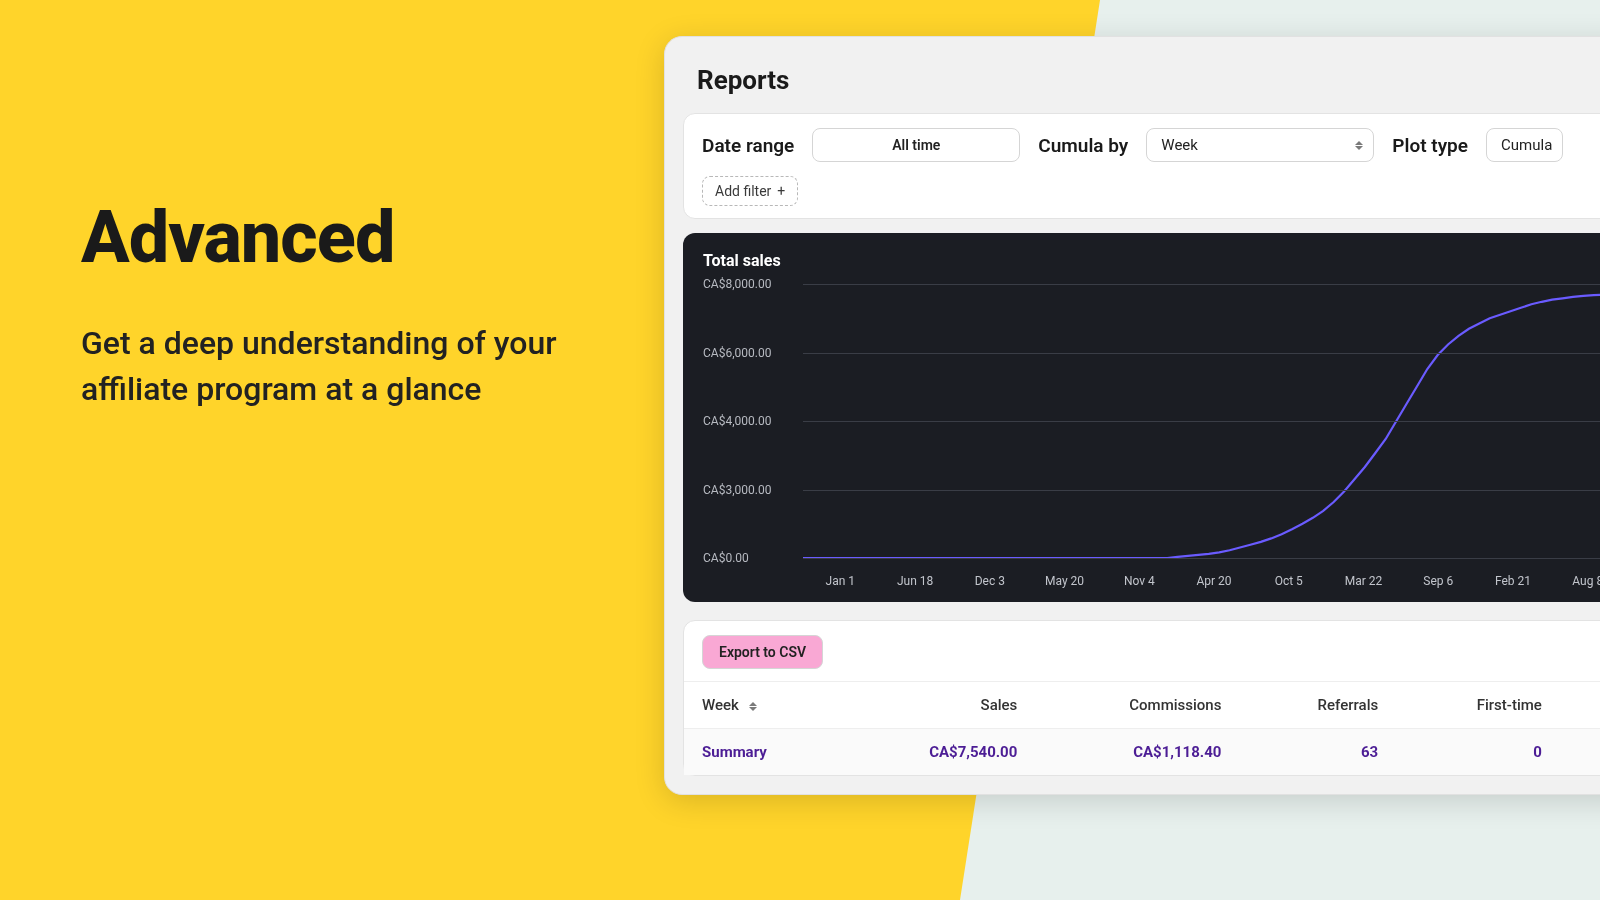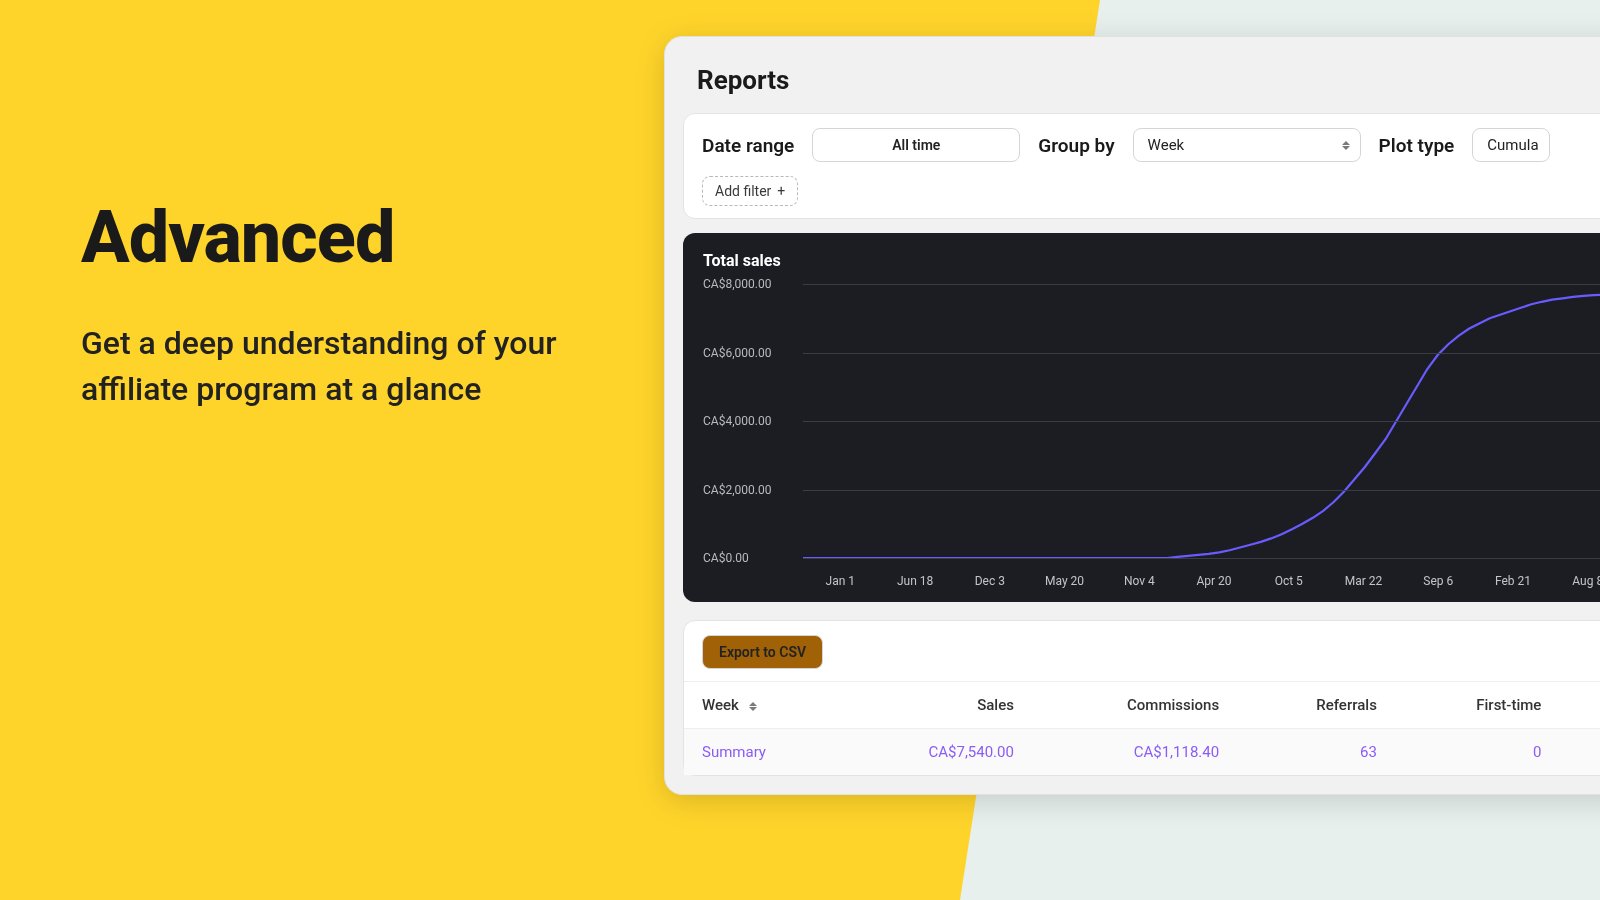--- a/index.html
+++ b/index.html
@@ -38,27 +38,27 @@
 .chart-title { font-size:16px; font-weight:700; color:#fff; margin-bottom:8px; }
 .chart-wrap { position:relative; height:310px; }
 .ylab { position:absolute; left:0; font-size:12px; color:#b7bac1; transform:translateY(-50%); }
 .grid { position:absolute; left:100px; right:0; border-top:1px solid #3a3d46; }
 .plot { position:absolute; left:100px; right:0; top:0; bottom:30px; }
 .xlabels { position:absolute; left:100px; right:0; bottom:0; display:flex; justify-content:space-between; font-size:12px; color:#c2c5cc; }
 .xlabels span { flex:1; text-align:center; }
 
 
 .table-panel { padding:14px 0 0 0; }
-.export-btn { margin:0 0 12px 18px; display:inline-flex; align-items:center; height:34px; padding:0 16px; border:1px solid #d5d5d5; border-radius:8px; background:#a16207; font-size:14px; font-weight:600; color:#222; cursor:pointer; }
+.export-btn { margin:0 0 12px 18px; display:inline-flex; align-items:center; height:34px; padding:0 16px; border:1px solid #d5d5d5; border-radius:8px; background:#f9a8d4; font-size:14px; font-weight:600; color:#222; cursor:pointer; }
 table { width:100%; border-collapse:collapse; }
 th,td { text-align:right; padding:14px 22px; font-size:15px; }
 th { font-weight:500; color:#333; border-top:1px solid #eee; }
 th:first-child,td:first-child { text-align:left; padding-left:18px; }
 th.sortable .sortic { display:inline-flex; flex-direction:column; gap:1px; margin-left:6px; color:#7a7a7a; vertical-align:middle; }
-tr.summary td { font-weight:400; color:#8b5cf6; background:#fafafa; border-top:1px solid #eee; }
+tr.summary td { font-weight:700; color:#4c1d95; background:#fafafa; border-top:1px solid #eee; }
 </style>
 </head>
 <body>
 
 <div class="left-panel">
   <div class="marketing">
     <h1>
       <span>Advanced</span><br>
     </h1>
     <p>Get a deep understanding of your affiliate program at a glance</p>
@@ -68,21 +68,21 @@
 <div class="app">
   <div class="app-header">
     <h2>Reports</h2>
   </div>
 
   <div class="panel filters no-bottom">
     <div class="filter-row">
       <span class="lbl">Date range</span>
       <span class="pill center-pill">All time</span>
 
-      <span class="lbl">Group by</span>
+      <span class="lbl">Cumula by</span>
       <span class="select">
         <span>Week</span>
         <span class="sortic">
             <span class="tri-up"></span>
             <span class="tri-dn"></span>
           </span>
       </span>
 
       <span class="lbl">Plot type</span>
       <span class="select" style="min-width:70px">
@@ -116,21 +116,21 @@
           <span>Sep 6</span>
           <span>Feb 21</span>
           <span>Aug 8</span>
         </div>
     <div class="ylab" style="top: 6px;">CA$8,000.00</div>
         <div class="grid" style="top: 6px;"></div>
         <div class="ylab" style="top: 74.5px;">CA$6,000.00</div>
         <div class="grid" style="top: 74.5px;"></div>
         <div class="ylab" style="top: 143px;">CA$4,000.00</div>
         <div class="grid" style="top: 143px;"></div>
-        <div class="ylab" style="top: 211.5px;">CA$2,000.00</div>
+        <div class="ylab" style="top: 211.5px;">CA$3,000.00</div>
         <div class="grid" style="top: 211.5px;"></div>
         <div class="ylab" style="top: 280px;">CA$0.00</div>
         <div class="grid" style="top: 280px;"></div>
       </div>
   </div>
 
   <div class="panel table-panel">
     <span class="export-btn">Export to CSV</span>
     <table>
       <thead>

